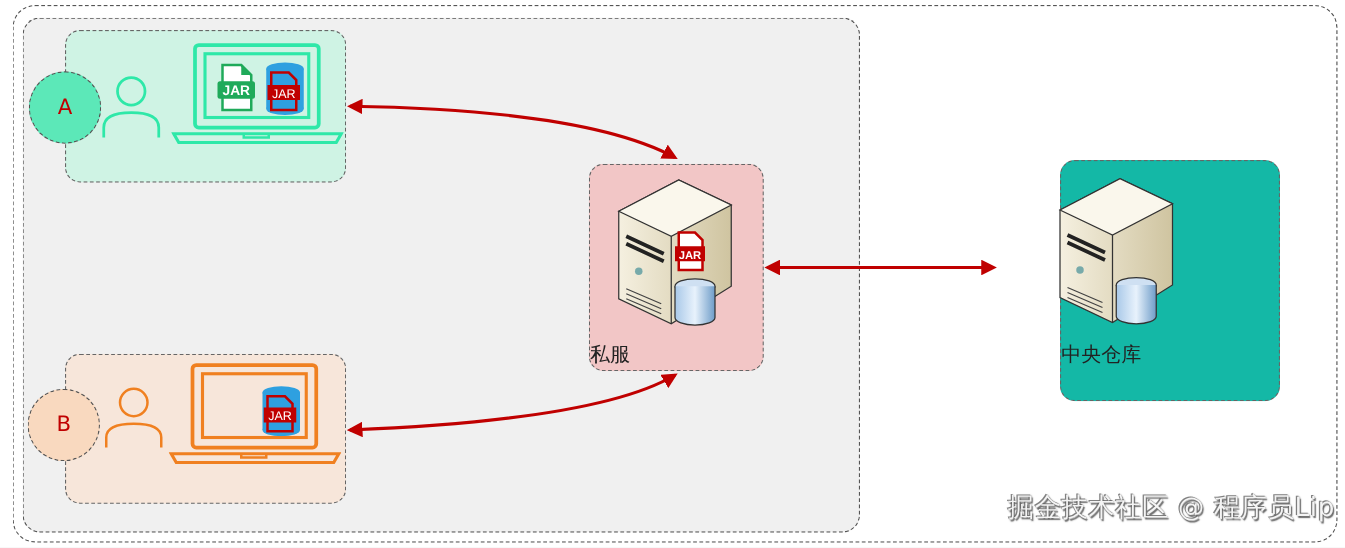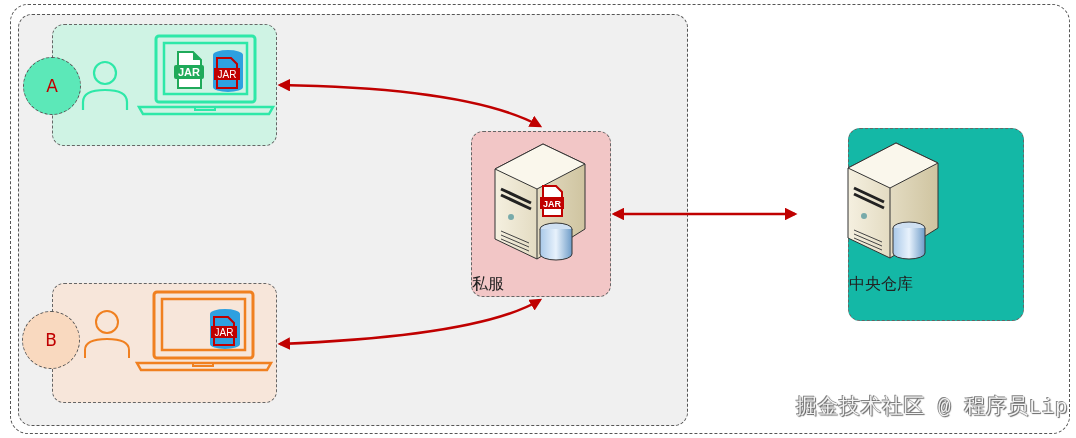--- a/index.html
+++ b/index.html
@@ -13,21 +13,21 @@
   .clientB { left:52px; top:283px; width:225px; height:120px; background:#f7e6da; }
   .badge { width:58px; height:58px; border-radius:50%; border:1.3px dashed #555; box-sizing:border-box;
            display:flex; align-items:center; justify-content:center; font-size:17px; color:#c00000; }
   .badgeA { left:23px; top:57px; background:#5ce8b8; }
   .badgeB { left:22px; top:311px; background:#f9d9bf; }
   .node { border:1.3px dashed #666; border-radius:12px; box-sizing:border-box; }
   .priv { left:471px; top:131px; width:140px; height:166px; background:#f2c6c6; }
   .central { left:848px; top:128px; width:176px; height:193px; background:#14b8a6; }
   .node-label { position:absolute; left:0; right:0; text-align:left; font-size:16px; color:#222; }
   .watermark { right:8px; top:392px; font-size:21px; color:#f4f4f4; letter-spacing:0.5px;
-               text-shadow: 0 0 1px #555, 1px 1px 1px #666, -1px -1px 0 #888; font-family: Liberation Mono, monospace; }
+               text-shadow: 0 0 1px #555, 1px 1px 1px #666, -1px -1px 0 #888; }
   svg { display:block; }
 </style>
 </head>
 <body>
 
 <div class="abs outer"></div>
 <div class="abs inner"></div>
 
 <div class="abs client clientA"></div>
 <div class="abs badge badgeA">

